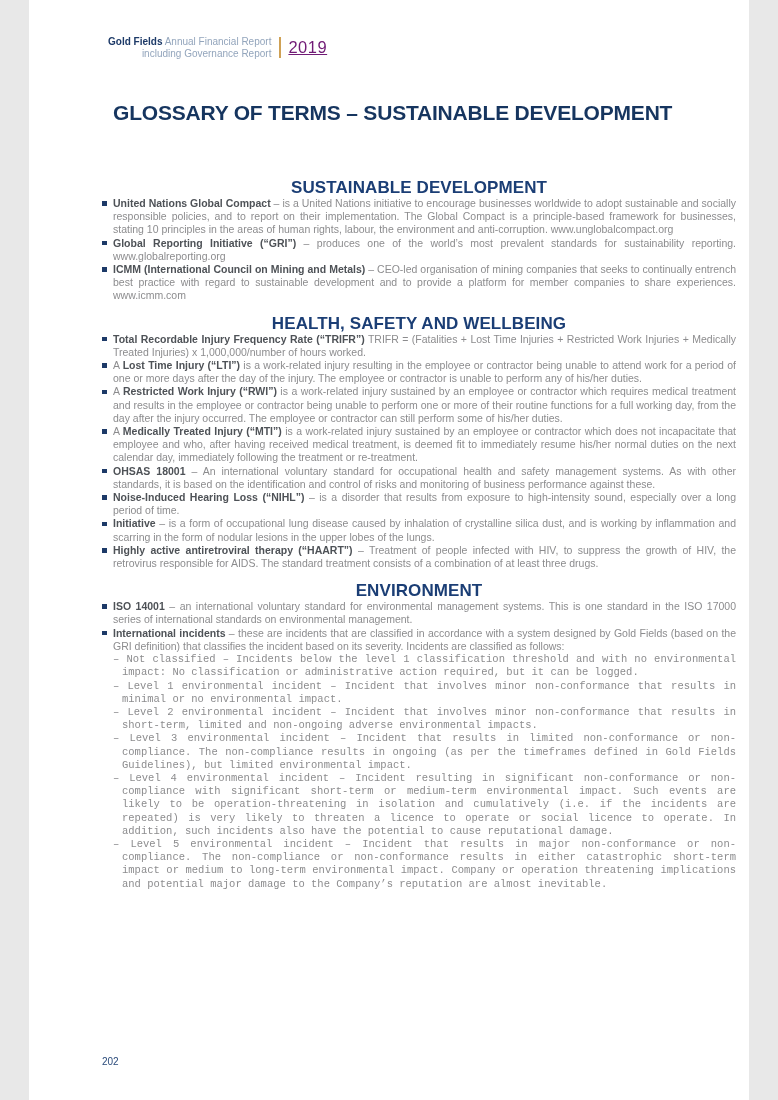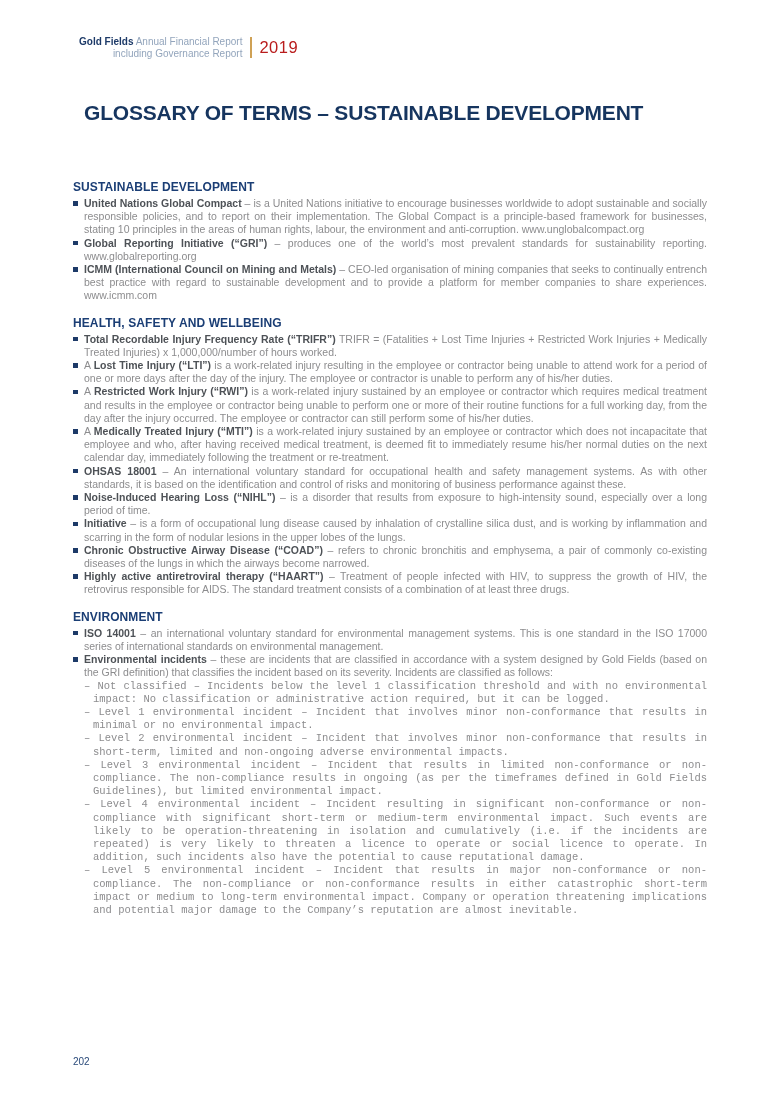--- a/index.html
+++ b/index.html
@@ -1,19 +1,19 @@
 <!DOCTYPE html>
 <html><head>
 <meta charset="utf-8">
 <style>
   * { margin: 0; padding: 0; box-sizing: border-box; }
   html, body { background: #e8e8e8; }
   .page {
     position: relative;
-    width: 778px;
+    width: 720px;
     height: 1100px;
     margin: 0 auto;
     background: #ffffff;
     font-family: "Liberation Sans", sans-serif;
     overflow: hidden;
   }
 
   
   .masthead {
     position: absolute;
@@ -25,22 +25,23 @@
   .brand { text-align: right; font-size: 10px; line-height: 11.5px; }
   .brand-bold { color: #1d3a68; font-weight: bold; }
   .brand-light { color: #93a5bc; }
   .masthead-divider {
     width: 2px; height: 21px;
     background: #cfa155;
     margin: 0 7px 0 8px;
   }
   .year {
     font-size: 16.5px;
-    color: #b91c1c;
+    color: #701a75;
     letter-spacing: 0.5px;
+    text-decoration: underline;
   }
 
   
   .title {
     position: absolute;
     top: 101px;
     left: 72px;
     font-size: 21px;
     font-weight: bold;
     color: #16355f;
@@ -50,26 +51,27 @@
   }
 
   
   .content {
     position: absolute;
     top: 181px;
     left: 73px;
     width: 634px;
   }
   .sec {
-    font-size: 12px;
+    font-size: 17px;
     font-weight: bold;
     color: #1b3e75;
     line-height: 13px;
     margin: 14px 0 3px 0;
     letter-spacing: 0.1px;
+    text-align: center;
   }
   section:first-child .sec { margin-top: 0; }
 
   ul.items { list-style: none; }
   li.item {
     position: relative;
     padding-left: 11px;
     font-size: 10.5px;
     line-height: 13.2px;
     color: #8c8c8e;
@@ -134,30 +136,29 @@
     <section>
       <h2 class="sec">HEALTH, SAFETY AND WELLBEING</h2>
       <ul class="items">
         <li class="item"><span class="bullet"></span><span class="term">Total Recordable Injury Frequency Rate (“TRIFR”)</span><span class="def"> TRIFR = (Fatalities + Lost Time Injuries + Restricted Work Injuries + Medically Treated Injuries) x 1,000,000/number of hours worked.</span></li>
         <li class="item"><span class="bullet"></span><span class="pre">A </span><span class="term">Lost Time Injury (“LTI”)</span><span class="def"> is a work-related injury resulting in the employee or contractor being unable to attend work for a period of one or more days after the day of the injury. The employee or contractor is unable to perform any of his/her duties.</span></li>
         <li class="item"><span class="bullet"></span><span class="pre">A </span><span class="term">Restricted Work Injury (“RWI”)</span><span class="def"> is a work-related injury sustained by an employee or contractor which requires medical treatment and results in the employee or contractor being unable to perform one or more of their routine functions for a full working day, from the day after the injury occurred. The employee or contractor can still perform some of his/her duties.</span></li>
         <li class="item"><span class="bullet"></span><span class="pre">A </span><span class="term">Medically Treated Injury (“MTI”)</span><span class="def"> is a work-related injury sustained by an employee or contractor which does not incapacitate that employee and who, after having received medical treatment, is deemed fit to immediately resume his/her normal duties on the next calendar day, immediately following the treatment or re-treatment.</span></li>
         <li class="item"><span class="bullet"></span><span class="term">OHSAS 18001</span><span class="def"> – An international voluntary standard for occupational health and safety management systems. As with other standards, it is based on the identification and control of risks and monitoring of business performance against these.</span></li>
         <li class="item"><span class="bullet"></span><span class="term">Noise-Induced Hearing Loss (“NIHL”)</span><span class="def"> – is a disorder that results from exposure to high-intensity sound, especially over a long period of time.</span></li>
         <li class="item"><span class="bullet"></span><span class="term">Initiative</span><span class="def"> – is a form of occupational lung disease caused by inhalation of crystalline silica dust, and is working by inflammation and scarring in the form of nodular lesions in the upper lobes of the lungs.</span></li>
-        <li class="item"><span class="bullet"></span><span class="term">Chronic Obstructive Airway Disease (“COAD”)</span><span class="def"> – refers to chronic bronchitis and emphysema, a pair of commonly co-existing diseases of the lungs in which the airways become narrowed.</span></li>
         <li class="item"><span class="bullet"></span><span class="term">Highly active antiretroviral therapy (“HAART”)</span><span class="def"> – Treatment of people infected with HIV, to suppress the growth of HIV, the retrovirus responsible for AIDS. The standard treatment consists of a combination of at least three drugs.</span></li>
       </ul>
     </section>
 
     <section>
       <h2 class="sec">ENVIRONMENT</h2>
       <ul class="items">
         <li class="item"><span class="bullet"></span><span class="term">ISO 14001</span><span class="def"> – an international voluntary standard for environmental management systems. This is one standard in the ISO 17000 series of international standards on environmental management.</span></li>
-        <li class="item"><span class="bullet"></span><span class="term">Environmental incidents</span><span class="def"> – these are incidents that are classified in accordance with a system designed by Gold Fields (based on the GRI definition) that classifies the incident based on its severity. Incidents are classified as follows:</span>
+        <li class="item"><span class="bullet"></span><span class="term">International incidents</span><span class="def"> – these are incidents that are classified in accordance with a system designed by Gold Fields (based on the GRI definition) that classifies the incident based on its severity. Incidents are classified as follows:</span>
           <div class="subs">
             <p class="sub">– Not classified – Incidents below the level 1 classification threshold and with no environmental impact: No classification or administrative action required, but it can be logged.</p>
             <p class="sub">– Level 1 environmental incident – Incident that involves minor non-conformance that results in minimal or no environmental impact.</p>
             <p class="sub">– Level 2 environmental incident – Incident that involves minor non-conformance that results in short-term, limited and non-ongoing adverse environmental impacts.</p>
             <p class="sub">– Level 3 environmental incident – Incident that results in limited non-conformance or non-compliance. The non-compliance results in ongoing (as per the timeframes defined in Gold Fields Guidelines), but limited environmental impact.</p>
             <p class="sub">– Level 4 environmental incident – Incident resulting in significant non-conformance or non-compliance with significant short-term or medium-term environmental impact. Such events are likely to be operation-threatening in isolation and cumulatively (i.e. if the incidents are repeated) is very likely to threaten a licence to operate or social licence to operate. In addition, such incidents also have the potential to cause reputational damage.</p>
             <p class="sub">– Level 5 environmental incident – Incident that results in major non-conformance or non-compliance. The non-compliance or non-conformance results in either catastrophic short-term impact or medium to long-term environmental impact. Company or operation threatening implications and potential major damage to the Company’s reputation are almost inevitable.</p>
           </div>
         </li>
       </ul>

